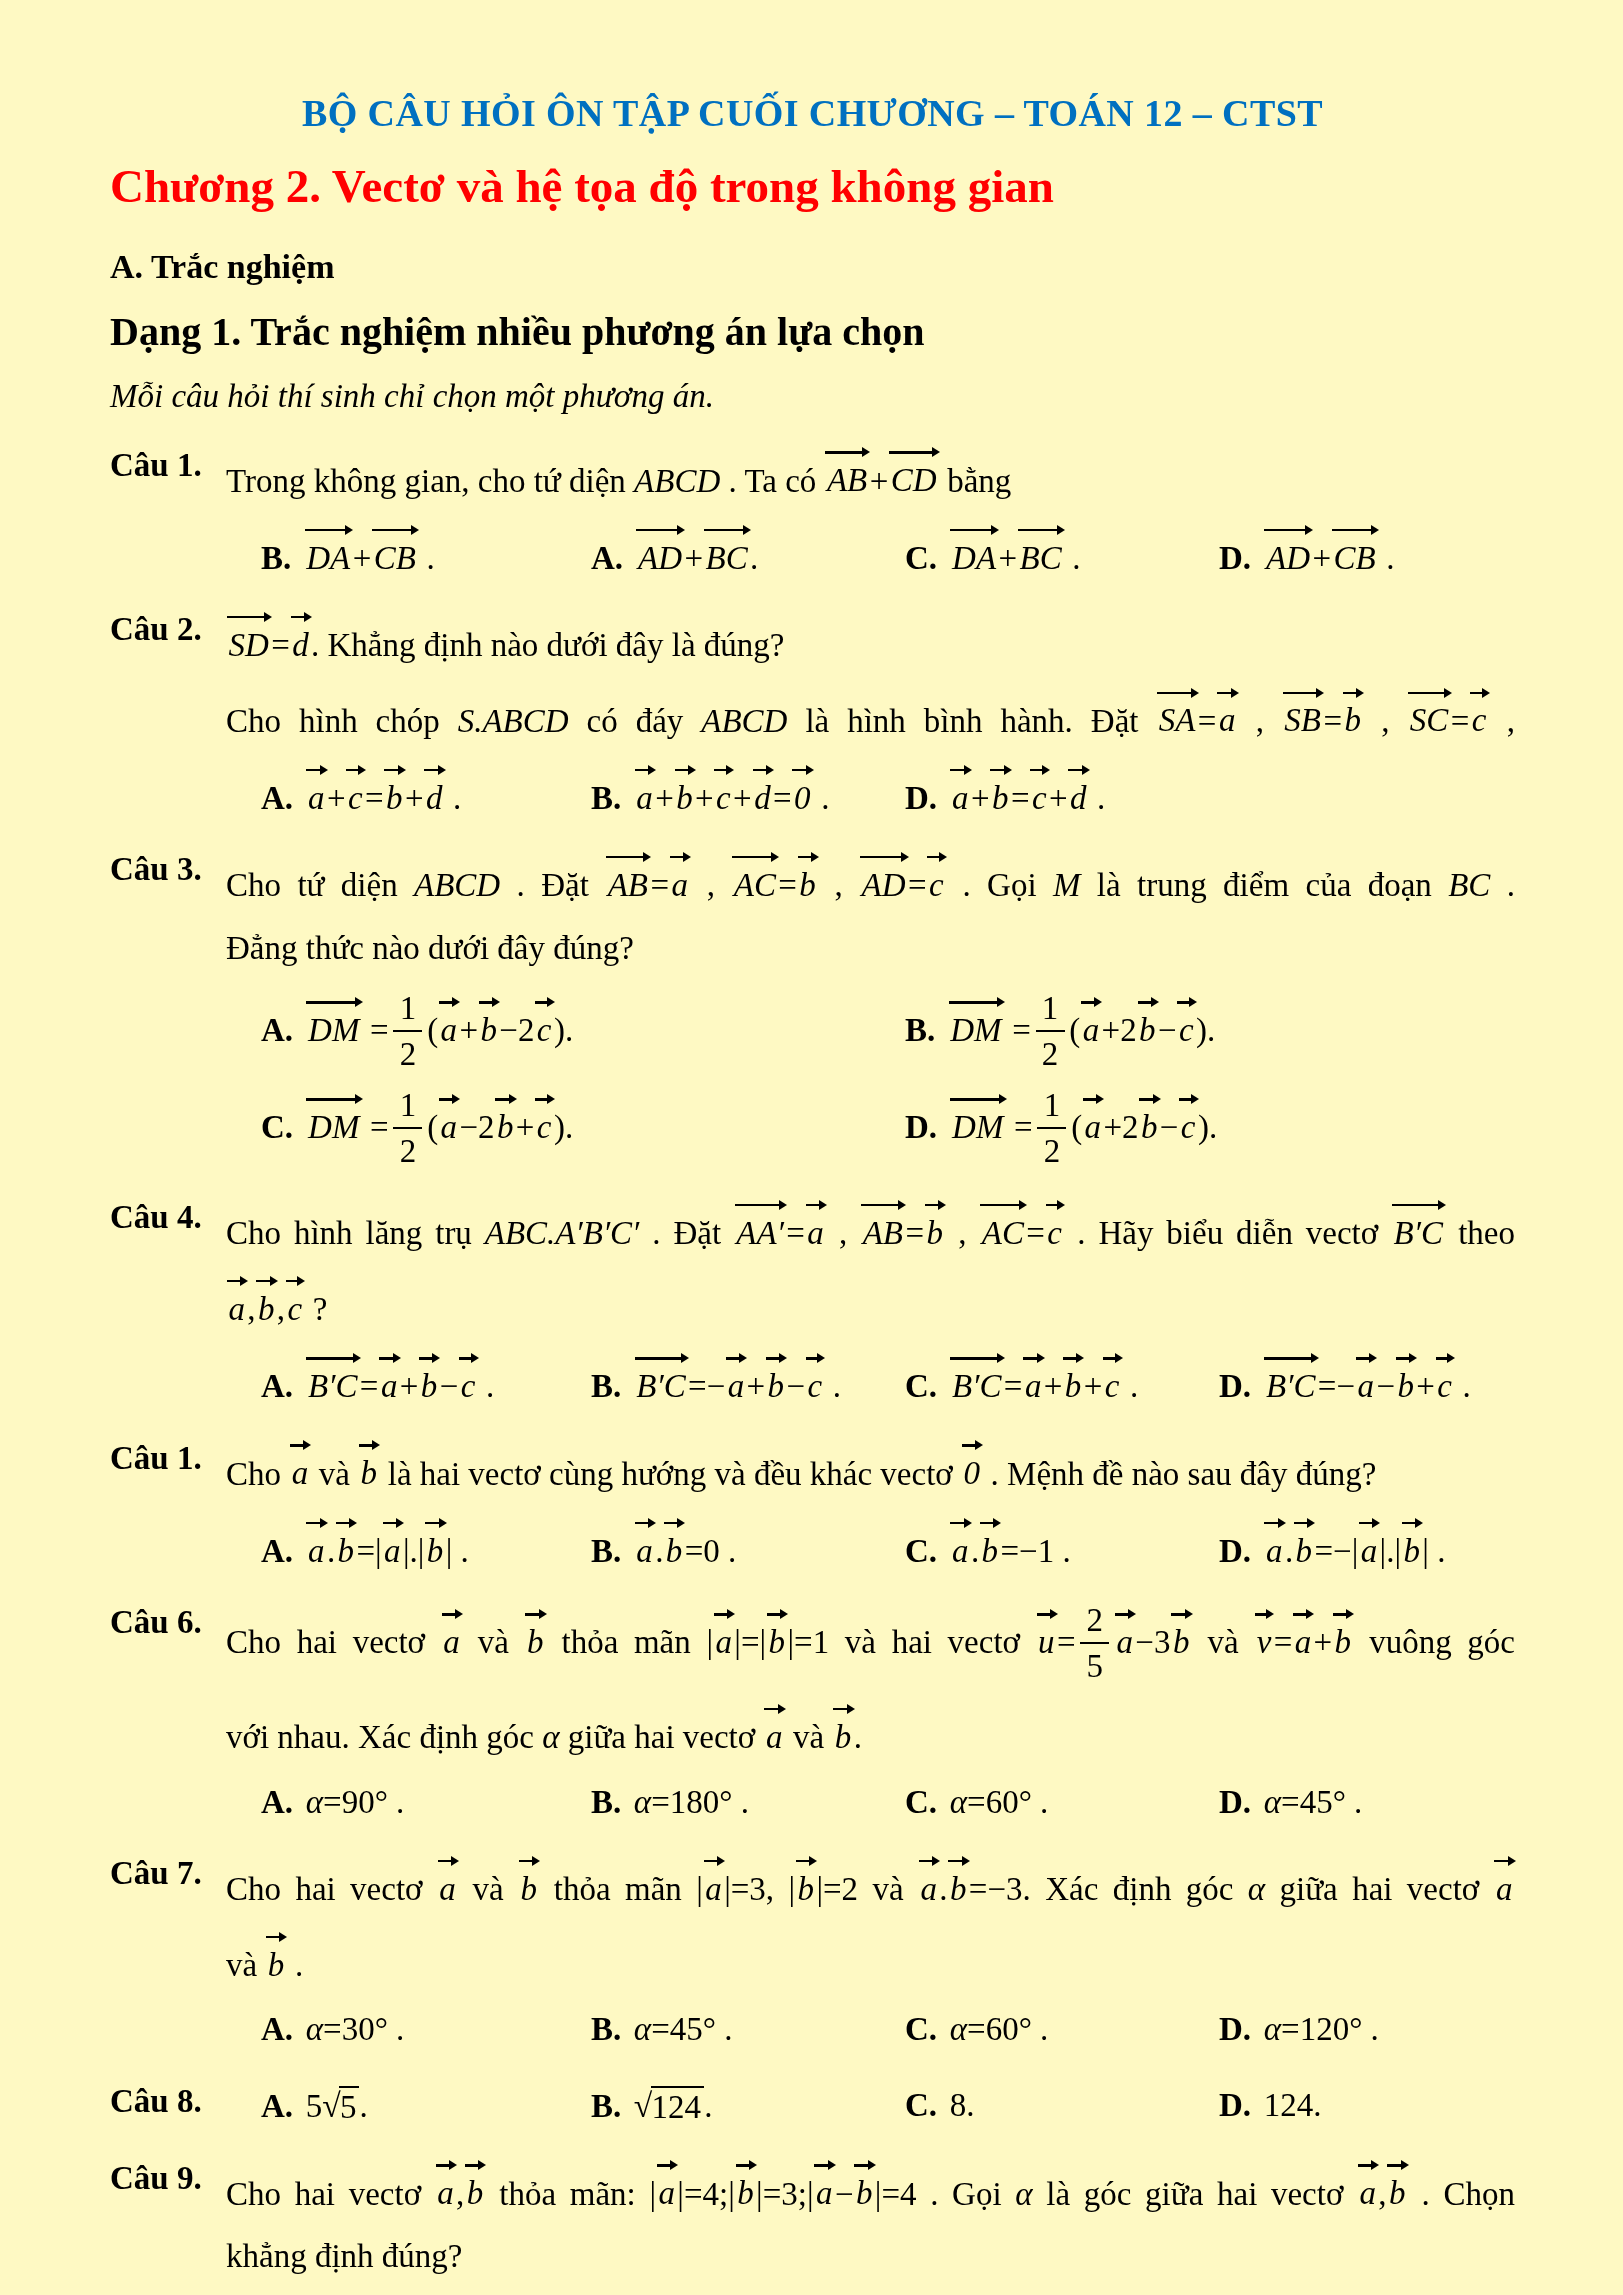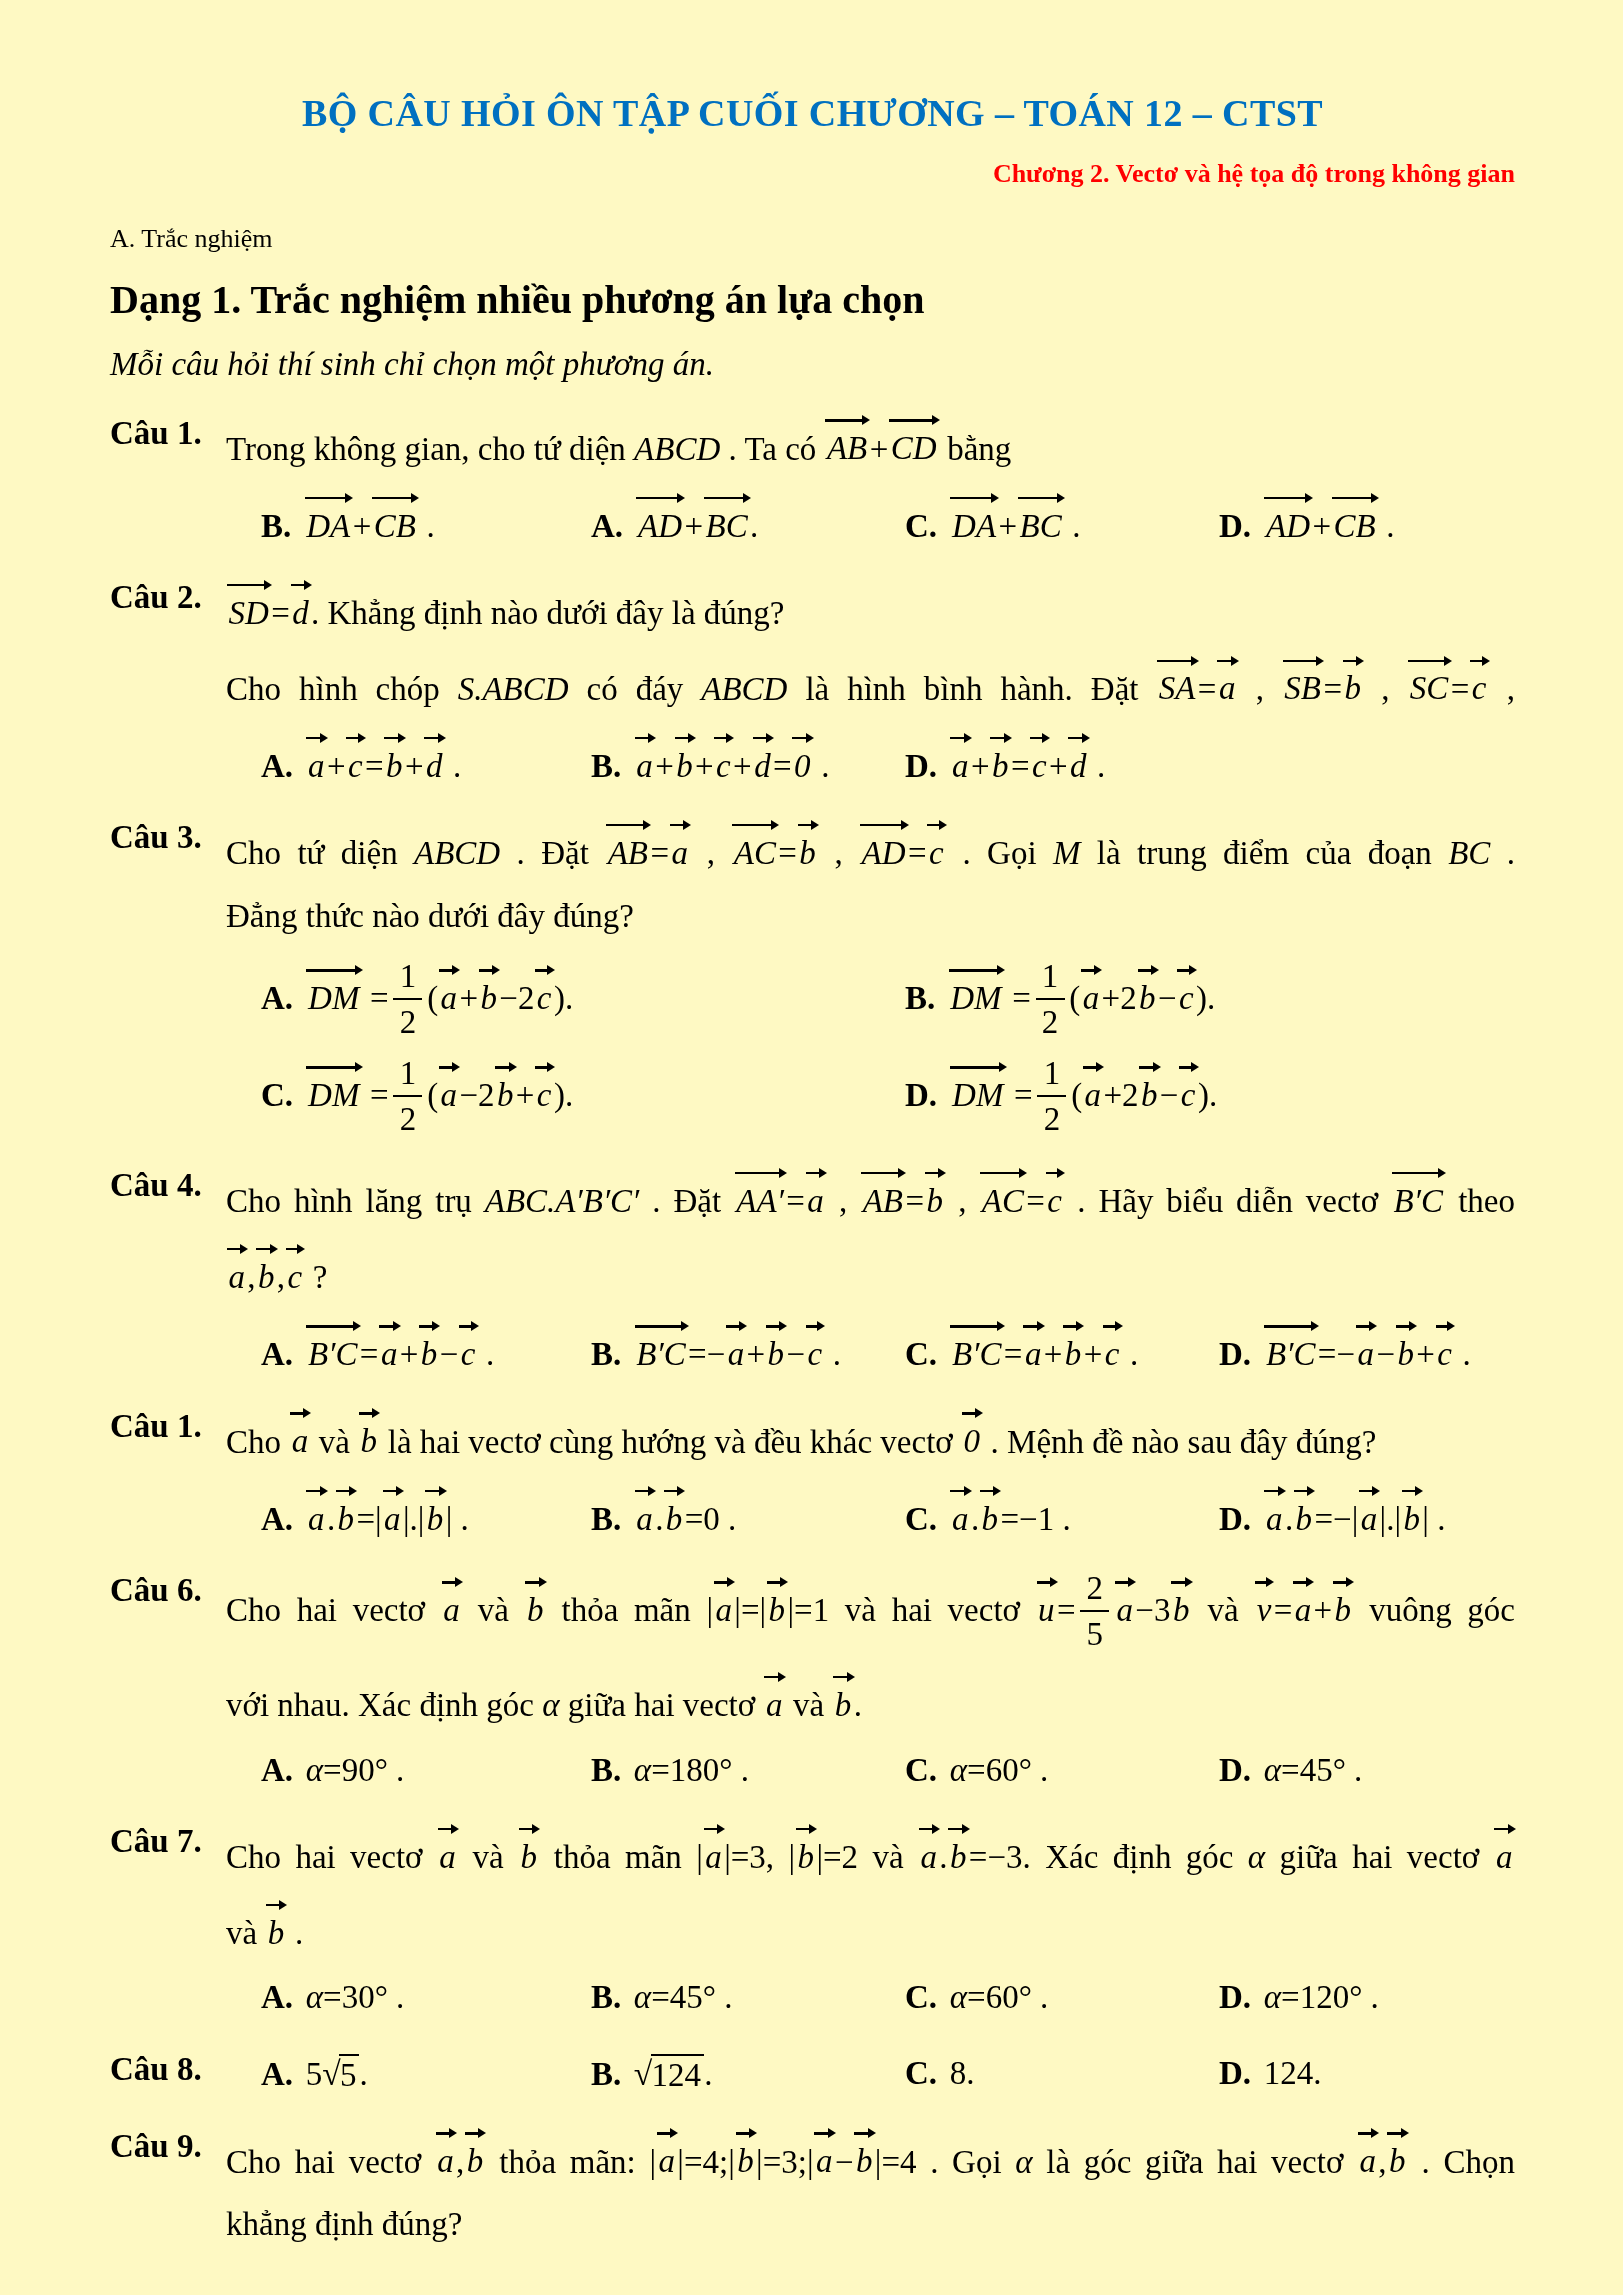--- a/index.html
+++ b/index.html
@@ -11,24 +11,24 @@
     font-family:"Liberation Serif","DejaVu Serif",serif;
     font-size:33px; color:#000;
     padding:91px 108px 0 110px;
     overflow:hidden;
   }
   .doc-title {
     text-align:center; font-weight:bold; font-size:38px;
     margin:0 0 23.6px 0; letter-spacing:0.4px;
   }
   .doc-subtitle {
-    text-align:right; font-weight:bold; font-size:26px;
+    text-align:left; font-weight:bold; font-size:47px;
     margin:0 0 35px 0;
   }
-  .sec-heading { font-weight:normal; font-size:26px; margin:0 0 22px 0; }
+  .sec-heading { font-weight:bold; font-size:34px; margin:0 0 22px 0; }
   .sub-heading { font-weight:bold; font-size:40px; margin:0 0 23.6px 0; }
   .instruction { font-style:italic; margin:0 0 4.7px 0; }
 
   .question { position:relative; padding-left:116px; margin-top:11px; }
   .qlabel { position:absolute; left:0; top:20.4px; font-weight:bold; white-space:nowrap; }
   .stem-line { padding-top:20.4px; line-height:1.3; }
   .j { text-align:justify; text-align-last:justify; }
 
   .opts { display:grid; padding-top:22px; padding-left:35px; line-height:1.3; }
   .opts.cols4 { grid-template-columns:330px 314px 314px 1fr; }

